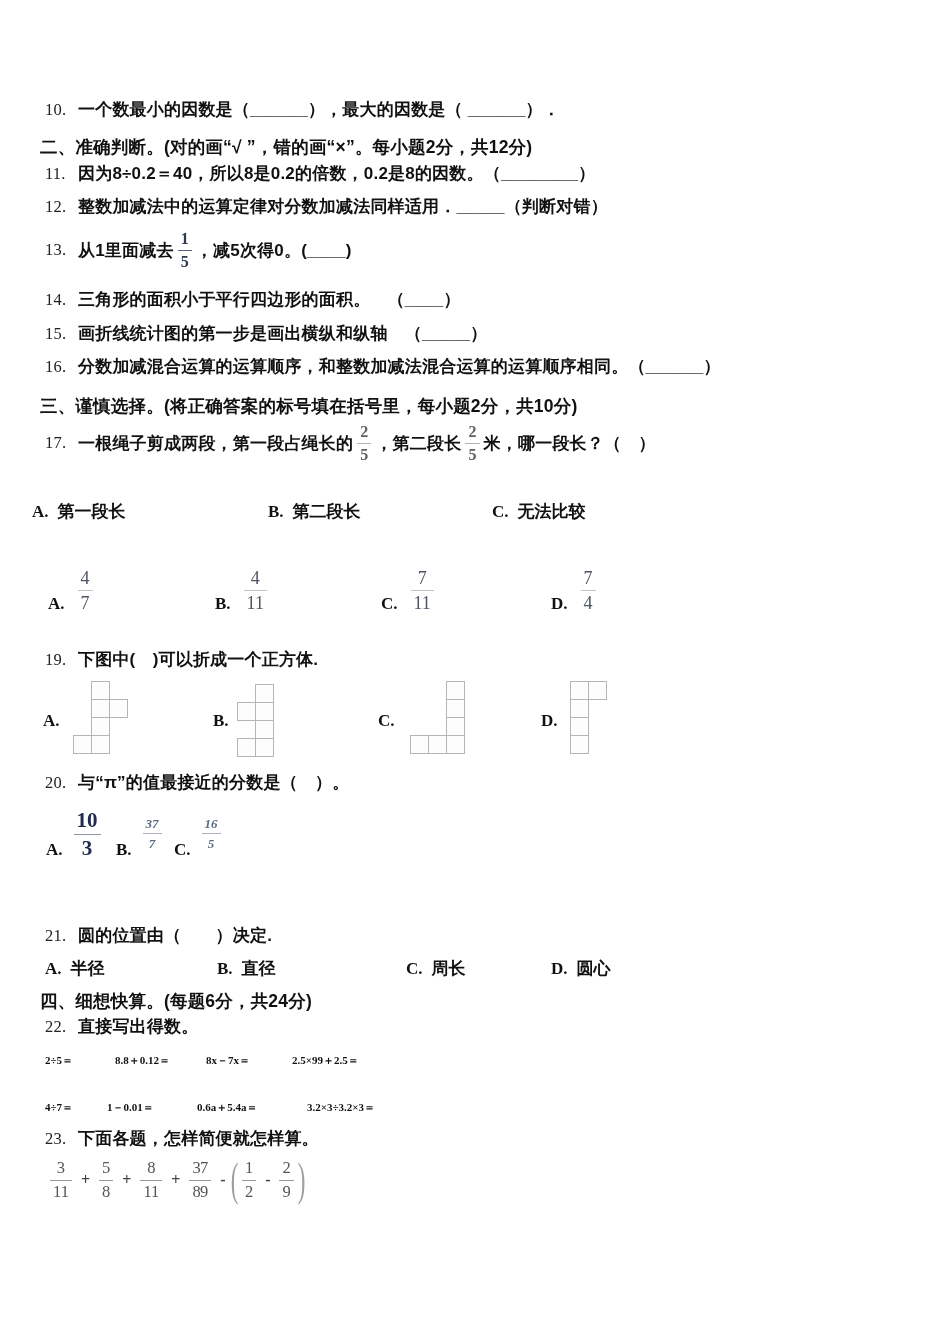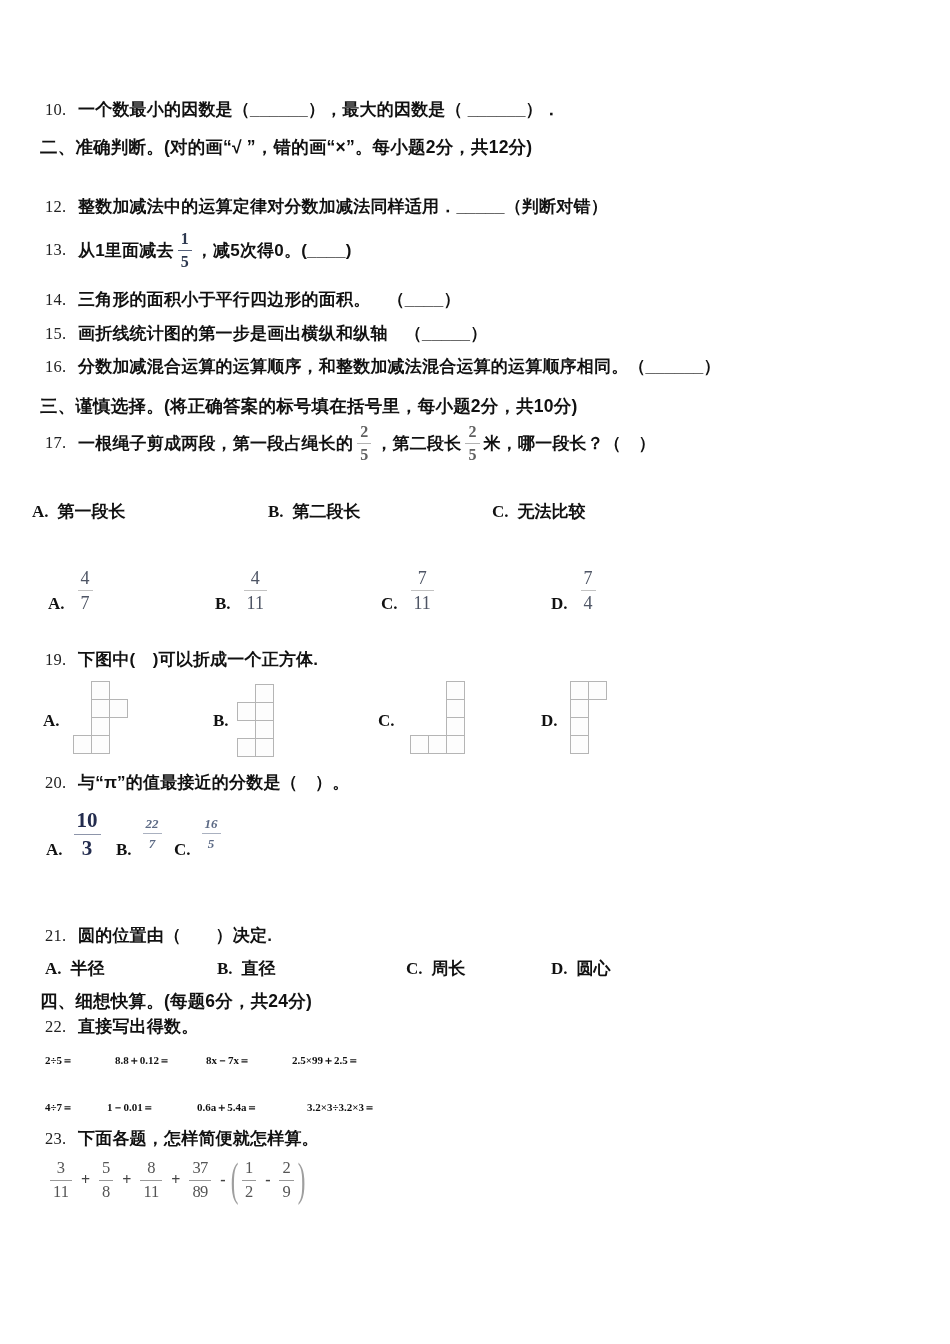--- a/index.html
+++ b/index.html
@@ -138,20 +138,23 @@
 <body>
 
 <div class="page">
 
   <div class="line" style="top:98px;">
     <span class="qnum">10.</span><span class="qtext">一个数最小的因数是（______），最大的因数是（ ______）．</span>
   </div>
 
   <div class="sech" style="top:135px;">二、准确判断。(对的画“√ ”，错的画“×”。每小题2分，共12分)</div>
 
+  <div class="line" style="top:162px;">
+    <span class="qnum">11.</span><span class="qtext">因为8÷0.2＝40，所以8是0.2的倍数，0.2是8的因数。（________）</span>
+  </div>
 
   <div class="line" style="top:195px;">
     <span class="qnum">12.</span><span class="qtext">整数加减法中的运算定律对分数加减法同样适用．_____（判断对错）</span>
   </div>
 
   <div class="line" style="top:226px;height:48px;">
     <span class="qnum">13.</span><span class="qtext">从1里面减去</span><span class="frac f13"><span class="fn">1</span><span class="fbar"></span><span class="fd">5</span></span><span class="qtext">，减5次得0。(____)</span>
   </div>
 
   <div class="line" style="top:288px;">
@@ -258,21 +261,21 @@
     <span class="optlabel">A.</span>
     <span class="frac f20a">
         <span class="fn">10</span>
         <span class="fbar"></span>
         <span class="fd">3</span>
       </span>
   </div>
   <div class="q20opt" style="top:802px;left:116px;height:58px;">
     <span class="optlabel">B.</span>
     <span class="frac f20bc">
-        <span class="fn">22</span>
+        <span class="fn">37</span>
         <span class="fbar"></span>
         <span class="fd">7</span>
       </span>
   </div>
   <div class="q20opt" style="top:802px;left:174px;height:58px;">
     <span class="optlabel">C.</span>
     <span class="frac f20bc">
         <span class="fn">16</span>
         <span class="fbar"></span>
         <span class="fd">5</span>

